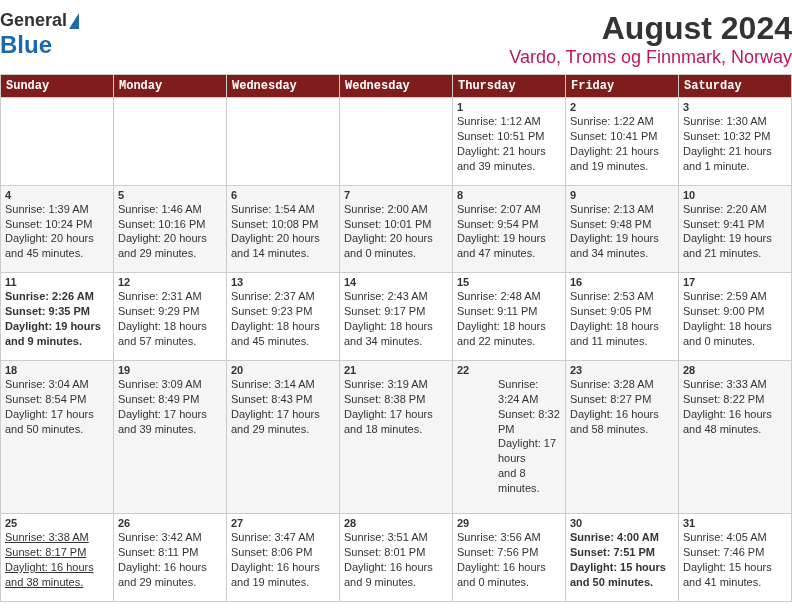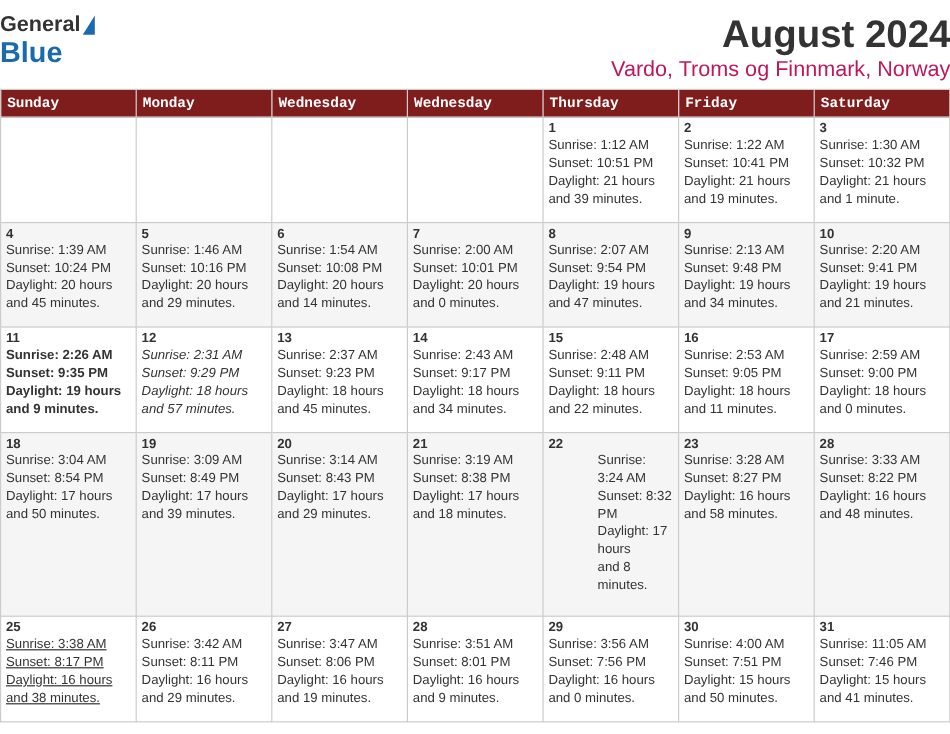--- a/index.html
+++ b/index.html
@@ -218,21 +218,21 @@
         <tr>
           <td>
             <span class="day-num">11</span>
             <div class="day-info" style="white-space: pre-line; font-weight: bold;">Sunrise: 2:26 AM
 Sunset: 9:35 PM
 Daylight: 19 hours
 and 9 minutes.</div>
           </td>
           <td>
             <span class="day-num">12</span>
-            <div class="day-info" style="white-space: pre-line; font-style: italic;">Sunrise: 2:31 AM
+            <div class="day-info" style="white-space: pre-line;">Sunrise: 2:31 AM
 Sunset: 9:29 PM
 Daylight: 18 hours
 and 57 minutes.</div>
           </td>
           <td>
             <span class="day-num">13</span>
             <div class="day-info" style="white-space: pre-line;">Sunrise: 2:37 AM
 Sunset: 9:23 PM
 Daylight: 18 hours
 and 45 minutes.</div>
@@ -348,28 +348,28 @@
           </td>
           <td>
             <span class="day-num">29</span>
             <div class="day-info" style="white-space: pre-line;">Sunrise: 3:56 AM
 Sunset: 7:56 PM
 Daylight: 16 hours
 and 0 minutes.</div>
           </td>
           <td>
             <span class="day-num">30</span>
-            <div class="day-info" style="white-space: pre-line;">Sunrise: 4:00 AM
+            <div class="day-info" style="white-space: pre-line; font-weight: bold;">Sunrise: 4:00 AM
 Sunset: 7:51 PM
 Daylight: 15 hours
 and 50 minutes.</div>
           </td>
           <td>
             <span class="day-num">31</span>
-            <div class="day-info" style="white-space: pre-line;">Sunrise: 11:05 AM
+            <div class="day-info" style="white-space: pre-line;">Sunrise: 4:05 AM
 Sunset: 7:46 PM
 Daylight: 15 hours
 and 41 minutes.</div>
           </td>
         </tr>
       </tbody>
   </table>
 </div>
 
 </body></html>

